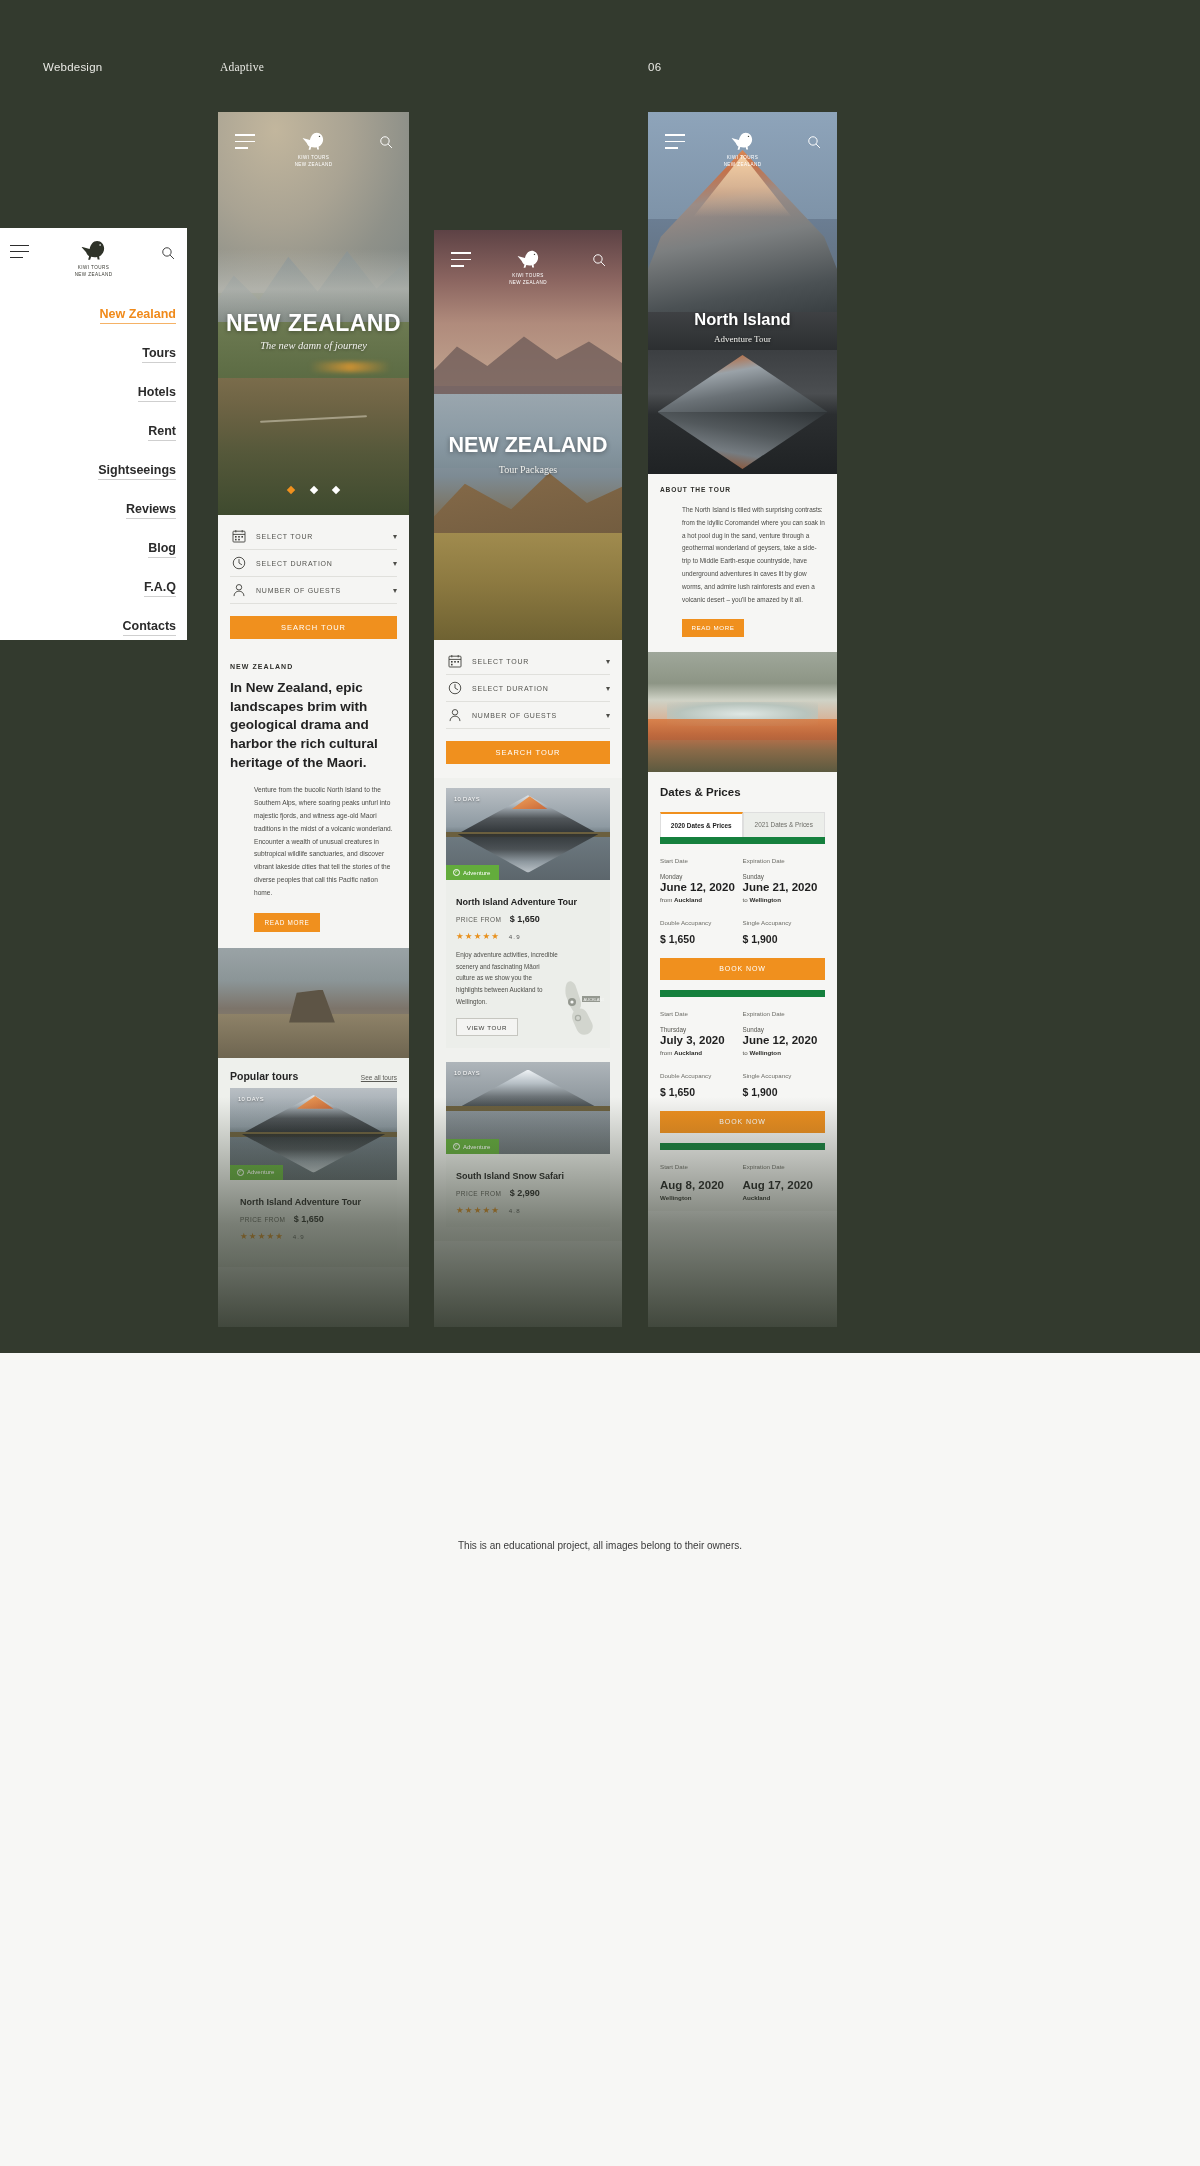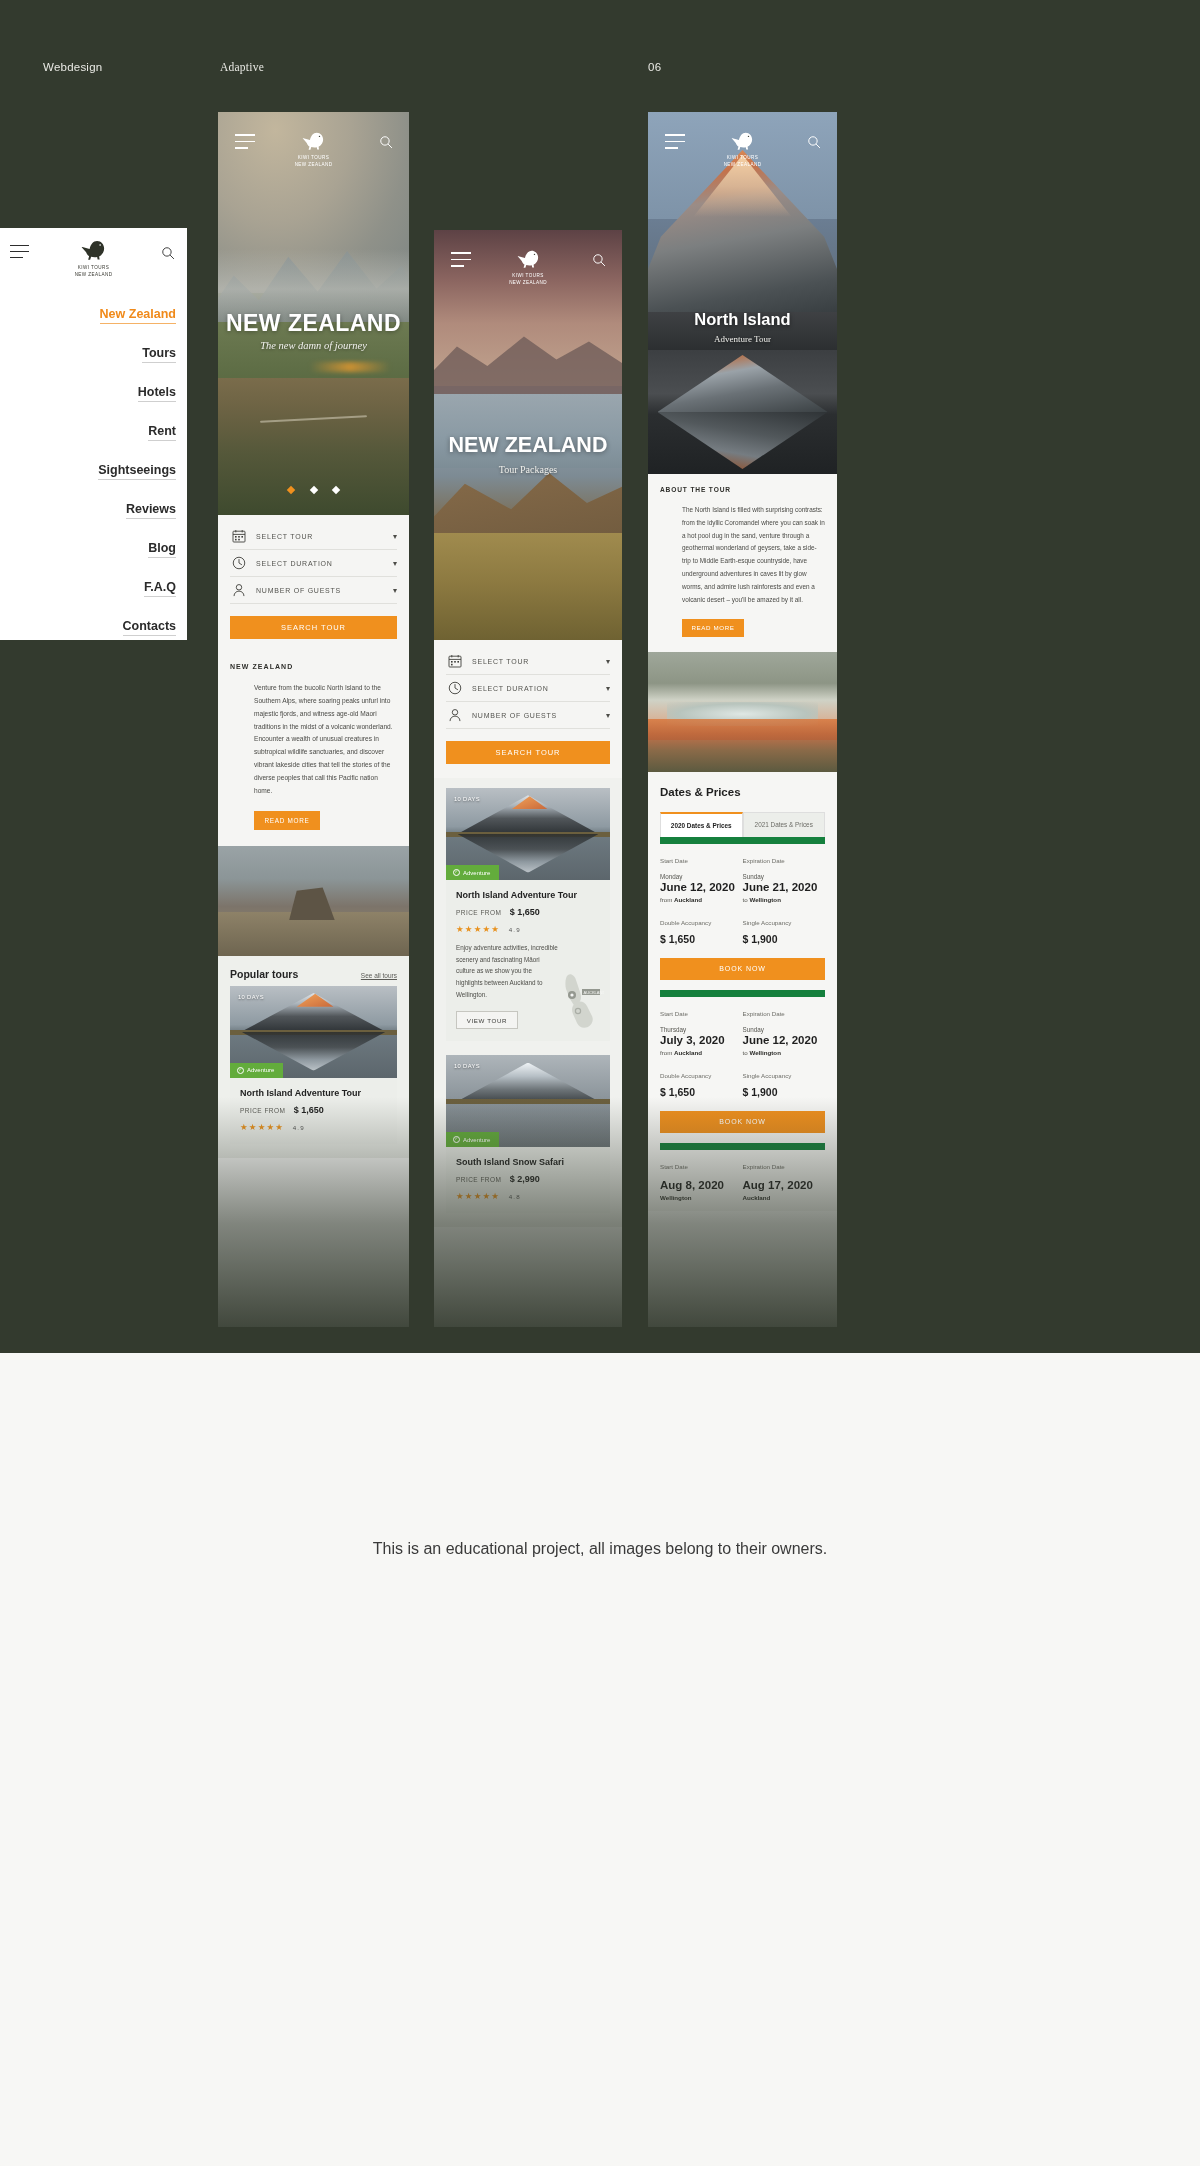--- a/index.html
+++ b/index.html
@@ -21,21 +21,21 @@
   .meta .m3 { left:648px; }
 
   
   .footband { position:absolute; left:0; top:1353px; width:1200px; height:813px; background:#f7f7f5; }
   .foot-meta { position:absolute; top:1369px; width:1200px; height:16px; color:#3a3a3a; font-size:11.5px; }
   .foot-meta .f1 { position:absolute; left:91px; }
   .foot-meta .f2 { position:absolute; left:755px; }
   .thankyou { position:absolute; top:1418px; left:0; width:1200px; text-align:center;
               font-family:"Liberation Serif", serif; font-size:62px; color:#2a2a2a; letter-spacing:.02em; }
   .disclaimer { position:absolute; top:1540px; left:0; width:1200px; text-align:center;
-                font-size:16px; color:#3a3a3a; }
+                font-size:10px; color:#3a3a3a; }
 
   
   .phone { position:absolute; overflow:hidden; background:#fff; }
 
   
   .menu-panel { left:0px; top:228px; width:187px; height:412px; background:#fff; }
   .menu-top { position:relative; height:72px; }
   .burger { position:absolute; left:10px; top:17px; width:19px; height:13px; cursor:pointer; }
   .burger i { display:block; height:1.4px; background:#2d2d2d; margin-bottom:4.4px; }
   .burger i:nth-child(1){ width:19px; }
@@ -130,21 +130,21 @@
   .card-img .sun { position:absolute; left:40%; top:9%; width:22%; height:14%;
       background:linear-gradient(160deg,#f2a45a 0%,#c9693a 100%); clip-path:polygon(50% 0,100% 100%,0 100%); }
   .card-img .shore { position:absolute; left:0; top:48%; width:100%; height:5px; background:#6b5f3e; }
   .badge-days { position:absolute; left:8px; top:8px; font-size:5.8px; color:#fff; letter-spacing:.06em;
       text-shadow:0 1px 2px rgba(0,0,0,.5); }
   .badge-adv { position:absolute; left:0; bottom:0; background:#63ac3c; color:#fff; font-size:6px;
       padding:4px 9px 4px 7px; display:flex; align-items:center; gap:3px; }
   .badge-adv .chk { width:7px; height:7px; border-radius:50%; border:1px solid #fff; display:inline-flex;
       align-items:center; justify-content:center; font-size:4.5px; line-height:1; }
   .card-body { padding:10px 10px 12px; position:relative; }
-  .card-ttl { font-size:9px; font-weight:bold; color:#222; }
+  .card-ttl { font-size:9px; font-weight:bold; color:#222;margin-top:7px; }
   .card-price { margin-top:7px; font-size:6.5px; color:#5a5a55; letter-spacing:.07em; }
   .card-price b { font-size:9px; color:#222; margin-left:6px; letter-spacing:0; }
   .stars { margin-top:7px; font-size:8.5px; color:#e8901c; letter-spacing:1.2px; }
   .stars em { font-style:normal; font-size:6.2px; color:#555; margin-left:5px; }
   .card-desc { margin-top:8px; font-size:6.3px; color:#4d4d48; line-height:1.85; width:72%; }
   .btn-view { margin-top:11px; width:62px; height:18px; border:1px solid #c6c6c0; background:#f4f4f2;
       font-size:6.2px; color:#3a3a36; letter-spacing:.1em; display:flex; align-items:center; justify-content:center; }
   .nz-map { position:absolute; right:6px; bottom:10px; width:48px; height:58px; opacity:.5; }
 
   
@@ -339,20 +339,21 @@
           <path d="M3.8 17.6c0-3.7 2.8-6.2 6.2-6.2s6.2 2.5 6.2 6.2" fill="none" stroke="#3c3c38" stroke-width="1.1"></path>
         </svg>
         <span class="lb">NUMBER OF GUESTS</span>
         <span class="cv">▾</span>
       </div>
       <div class="btn-orange">SEARCH TOUR</div>
     </div>
 
     <div class="sec">
       <div class="kicker">NEW ZEALAND</div>
+      <div class="h2">In New Zealand, epic landscapes brim with geological drama and harbor the rich cultural heritage of the Maori.</div>
       <div class="para">Venture from the bucolic North Island to the Southern Alps, where soaring peaks unfurl into majestic fjords, and witness age-old Maori traditions in the midst of a volcanic wonderland. Encounter a wealth of unusual creatures in subtropical wildlife sanctuaries, and discover vibrant lakeside cities that tell the stories of the diverse peoples that call this Pacific nation home.</div>
       <div class="btn-sm">READ MORE</div>
     </div>
 
     <div class="p1-img2"></div>
 
     <div class="pop-head">
       <span class="pop-title">Popular tours</span>
       <span class="pop-link">See all tours</span>
     </div>

